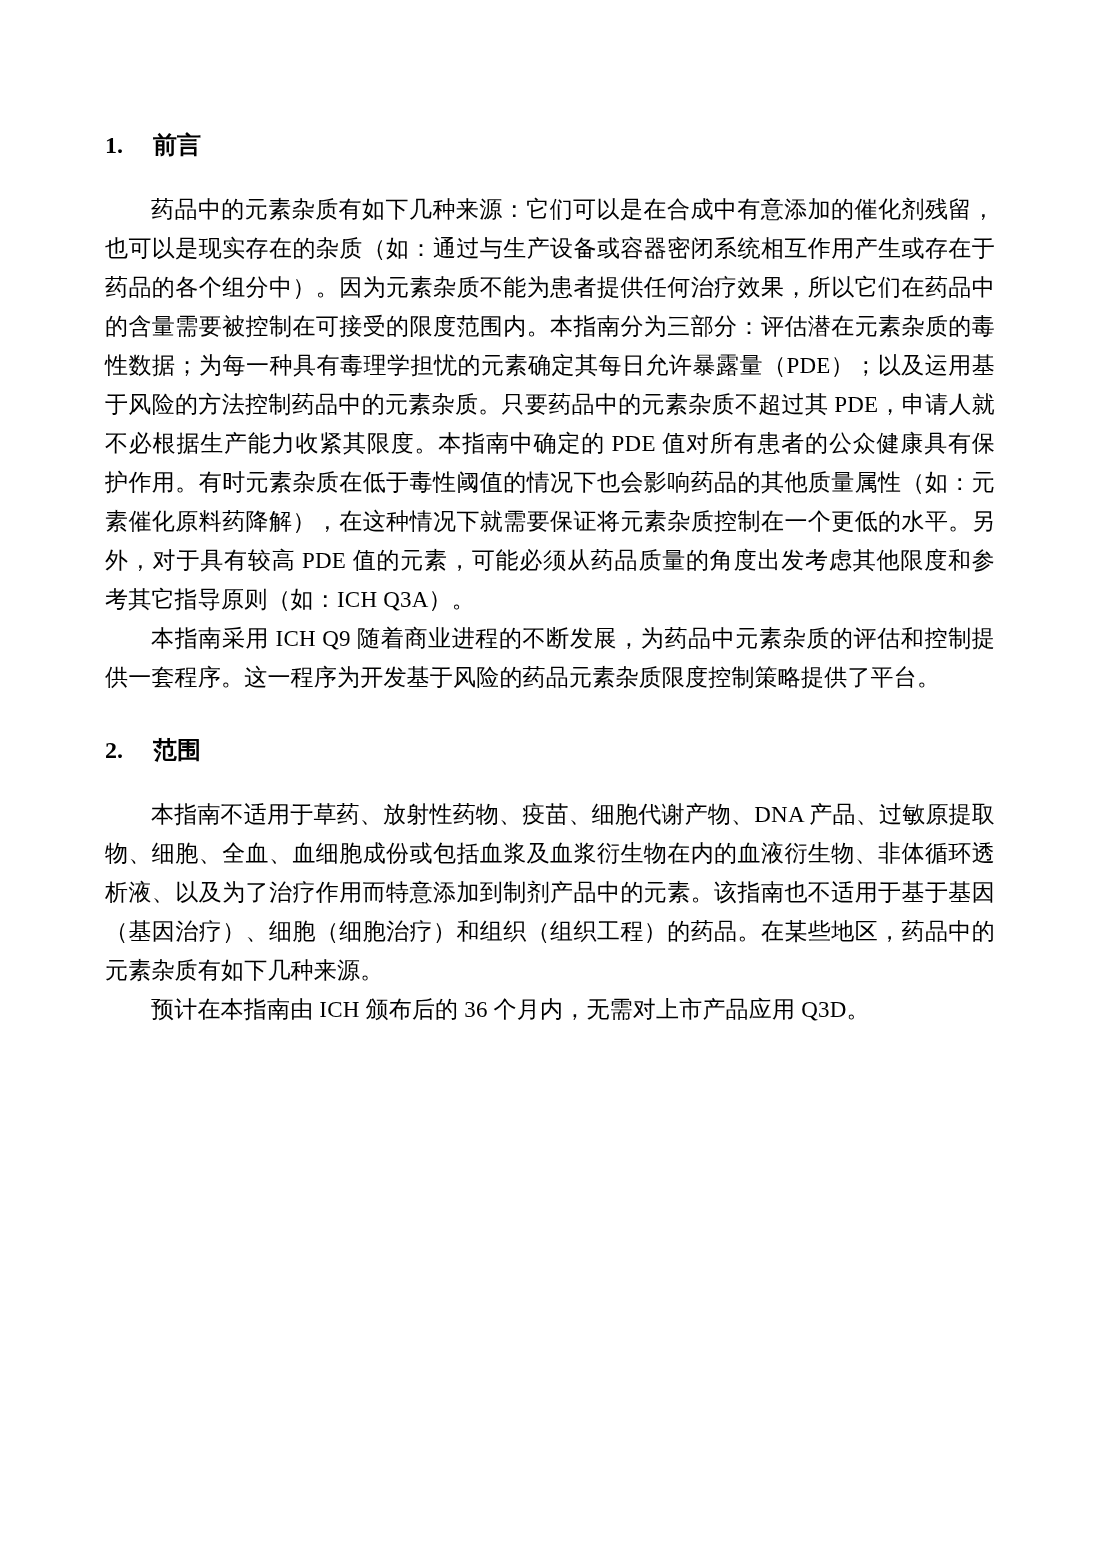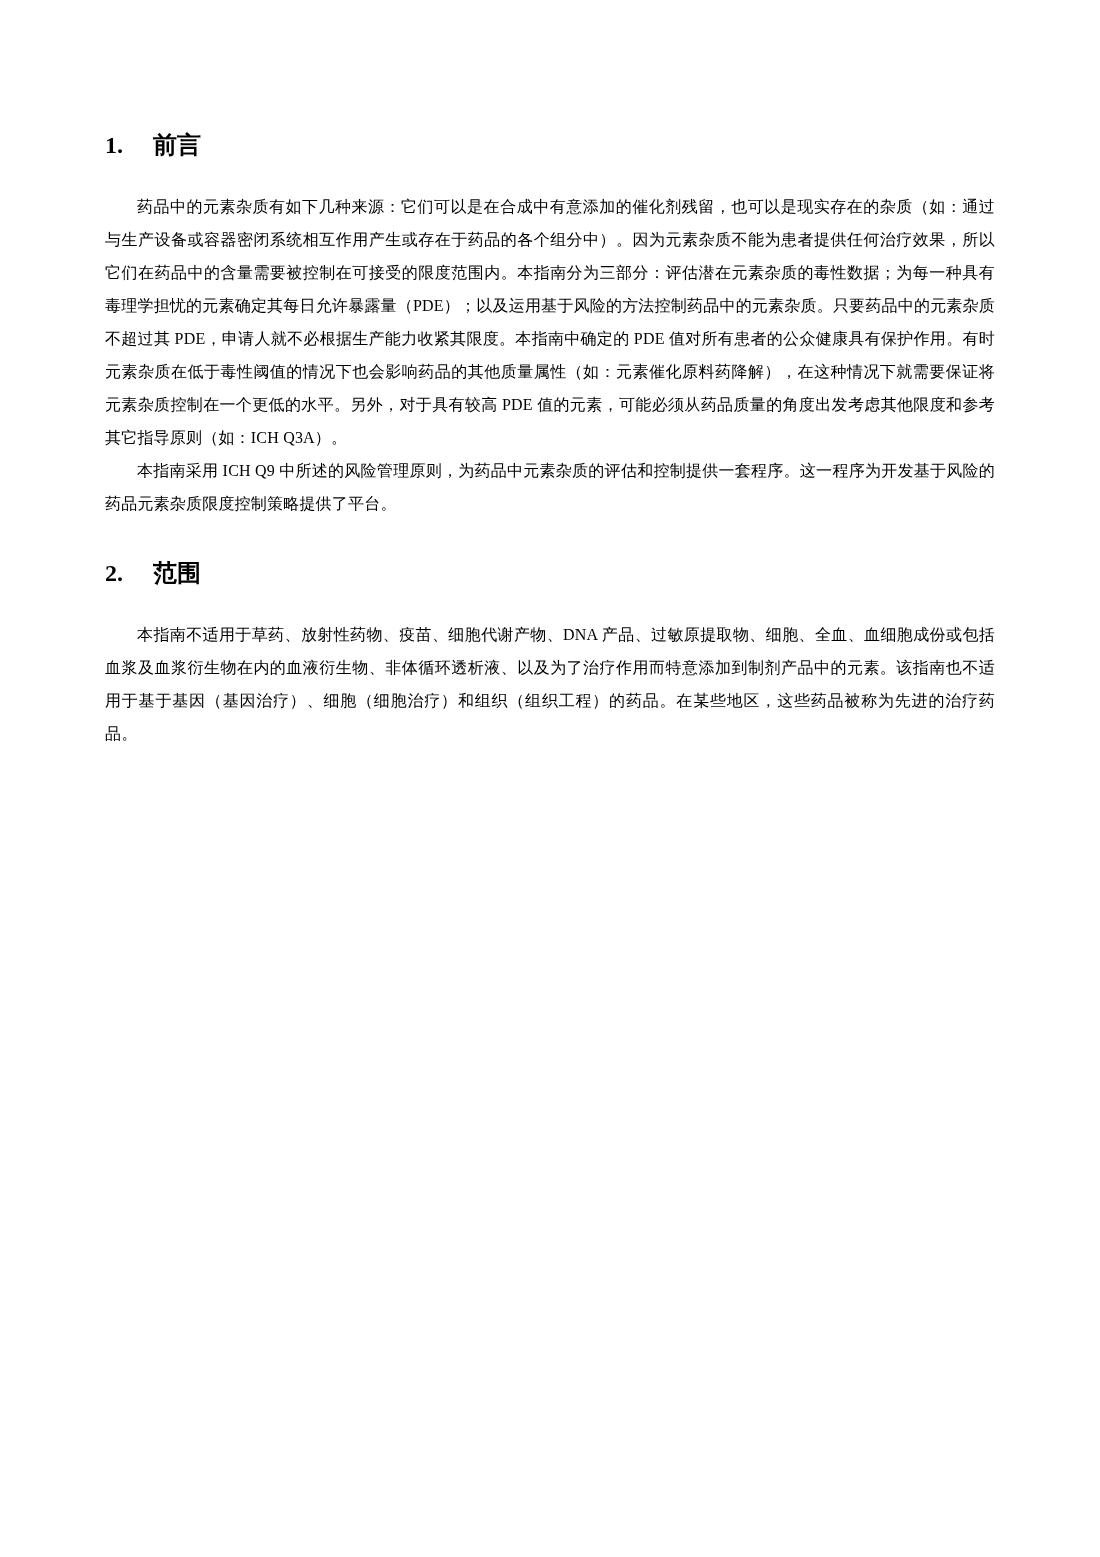--- a/index.html
+++ b/index.html
@@ -26,43 +26,44 @@
     margin: 0 0 28px 0;
   }
   .section + .section .section-heading {
     margin-top: 36px;
   }
   .section-heading .num {
     width: 48px;
     flex: 0 0 48px;
   }
   .para {
-    font-size: 16px;
-    line-height: 33px;
+    font-size: 23px;
+    line-height: 39px;
     text-align: justify;
     text-justify: inter-ideograph;
     text-indent: 2em;
     letter-spacing: 0.2px;
   }
 </style>
 </head>
 <body>
 
 <div class="page">
 
   <section class="section">
     <h2 class="section-heading">
       <span class="num">1.</span>
       <span class="title">前言</span>
     </h2>
     <p class="para">药品中的元素杂质有如下几种来源：它们可以是在合成中有意添加的催化剂残留，也可以是现实存在的杂质（如：通过与生产设备或容器密闭系统相互作用产生或存在于药品的各个组分中）。因为元素杂质不能为患者提供任何治疗效果，所以它们在药品中的含量需要被控制在可接受的限度范围内。本指南分为三部分：评估潜在元素杂质的毒性数据；为每一种具有毒理学担忧的元素确定其每日允许暴露量（PDE）；以及运用基于风险的方法控制药品中的元素杂质。只要药品中的元素杂质不超过其 PDE，申请人就不必根据生产能力收紧其限度。本指南中确定的 PDE 值对所有患者的公众健康具有保护作用。有时元素杂质在低于毒性阈值的情况下也会影响药品的其他质量属性（如：元素催化原料药降解），在这种情况下就需要保证将元素杂质控制在一个更低的水平。另外，对于具有较高 PDE 值的元素，可能必须从药品质量的角度出发考虑其他限度和参考其它指导原则（如：ICH Q3A）。</p>
-    <p class="para">本指南采用 ICH Q9 中所述的风险管理原则，为药品中元素杂质的评估和控制提供一套程序。这一程序为开发基于风险的药品元素杂质限度控制策略提供了平台。</p>
+    <p class="para">本指南采用 ICH Q9 随着商业进程的不断发展，为药品中元素杂质的评估和控制提供一套程序。这一程序为开发基于风险的药品元素杂质限度控制策略提供了平台。</p>
   </section>
 
   <section class="section">
     <h2 class="section-heading">
       <span class="num">2.</span>
       <span class="title">范围</span>
     </h2>
-    <p class="para">本指南不适用于草药、放射性药物、疫苗、细胞代谢产物、DNA 产品、过敏原提取物、细胞、全血、血细胞成份或包括血浆及血浆衍生物在内的血液衍生物、非体循环透析液、以及为了治疗作用而特意添加到制剂产品中的元素。该指南也不适用于基于基因（基因治疗）、细胞（细胞治疗）和组织（组织工程）的药品。在某些地区，这些药品被称为先进的治疗药品。</p>
+    <p class="para">本指南不适用于草药、放射性药物、疫苗、细胞代谢产物、DNA 产品、过敏原提取物、细胞、全血、血细胞成份或包括血浆及血浆衍生物在内的血液衍生物、非体循环透析液、以及为了治疗作用而特意添加到制剂产品中的元素。该指南也不适用于基于基因（基因治疗）、细胞（细胞治疗）和组织（组织工程）的药品。在某些地区，药品中的元素杂质有如下几种来源。</p>
+    <p class="para">预计在本指南由 ICH 颁布后的 36 个月内，无需对上市产品应用 Q3D。</p>
   </section>
 
 </div>
 
 </body></html>

